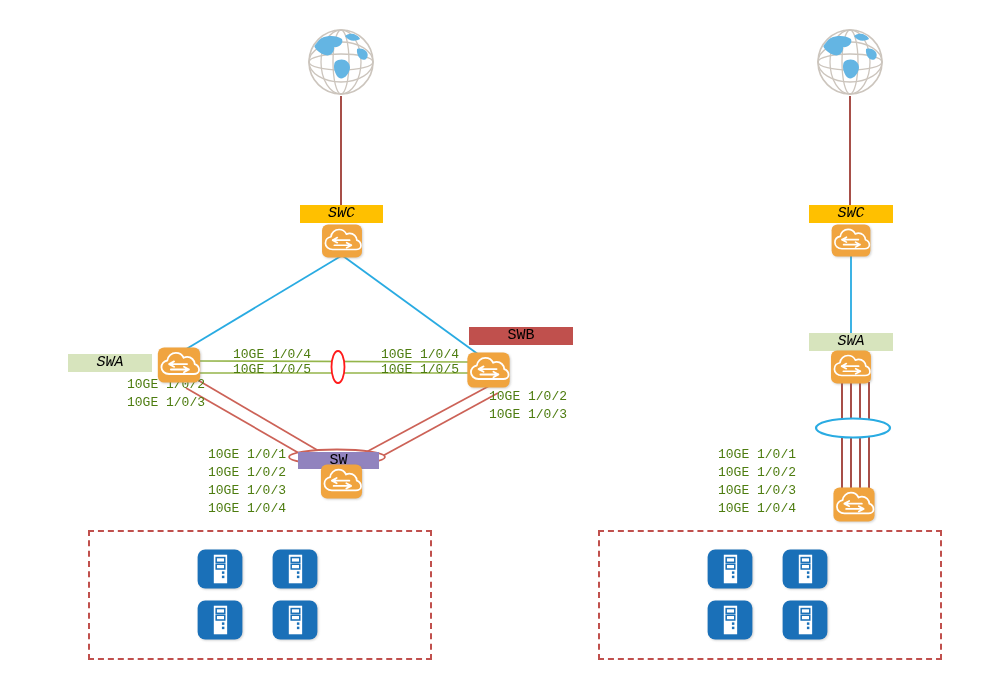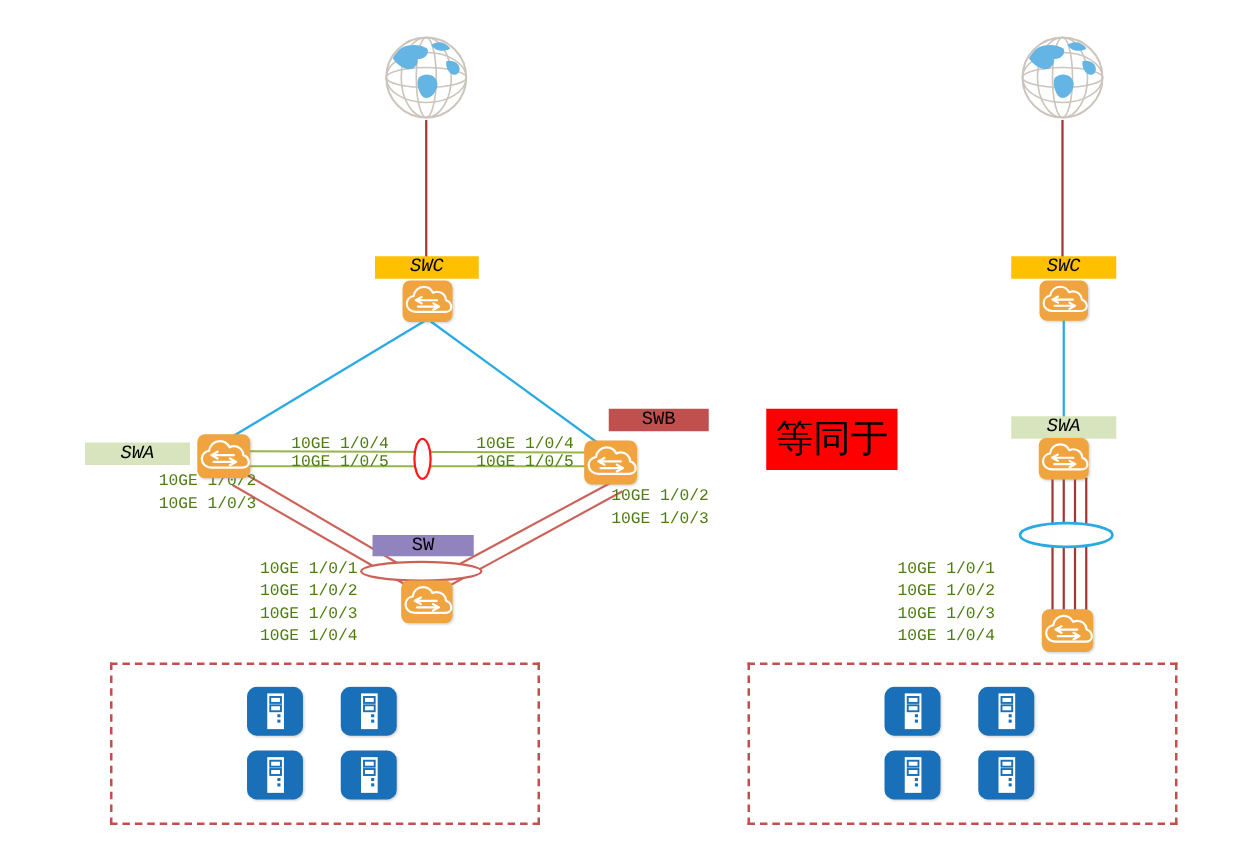--- a/index.html
+++ b/index.html
@@ -104,26 +104,26 @@
   <div class="bar swc" style="left:300px;top:205px;width:83px;height:18px">SWC</div>
   <svg class="icon" style="left:320px;top:224px" width="44" height="34">
       <use href="#sym-switch"></use>
     </svg>
 
   <div class="bar swa" style="left:68px;top:354px;width:84px;height:18px">SWA</div>
   <svg class="icon" style="left:156px;top:347px" width="46" height="36">
       <use href="#sym-switch"></use>
     </svg>
 
-  <div class="bar swb" style="left:487px;top:327px;width:80px;height:18px">SWB</div>
+  <div class="bar swb" style="left:469px;top:327px;width:104px;height:18px">SWB</div>
   <svg class="icon" style="left:466px;top:352px" width="45" height="36">
       <use href="#sym-switch"></use>
     </svg>
 
-  <div class="bar sw" style="left:298px;top:428px;width:81px;height:17px;line-height:17px">SW</div>
+  <div class="bar sw" style="left:298px;top:452px;width:81px;height:17px;line-height:17px">SW</div>
   <svg class="icon" style="left:319px;top:464px" width="45" height="35">
       <use href="#sym-switch"></use>
     </svg>
 
   <div class="plabel" style="left:233px;top:348px">10GE 1/0/4</div>
   <div class="plabel" style="left:233px;top:363px">10GE 1/0/5</div>
   <div class="plabel" style="left:381px;top:348px">10GE 1/0/4</div>
   <div class="plabel" style="left:381px;top:363px">10GE 1/0/5</div>
 
   <div class="plabel" style="left:127px;top:378px">10GE 1/0/2</div>
@@ -144,21 +144,20 @@
   <svg class="icon" style="left:272px;top:549px" width="46" height="40">
       <use href="#sym-server"></use>
     </svg>
   <svg class="icon" style="left:197px;top:600px" width="46" height="40">
       <use href="#sym-server"></use>
     </svg>
   <svg class="icon" style="left:272px;top:600px" width="46" height="40">
       <use href="#sym-server"></use>
     </svg>
 
-  <div class="equiv" style="left:613px;top:327px;width:105px;height:49px">等同于</div>
 
   <svg class="globe" style="left:814px;top:24px" width="72" height="78">
       <use href="#sym-globe"></use>
     </svg>
 
   <div class="bar swc" style="left:809px;top:205px;width:84px;height:18px">SWC</div>
   <svg class="icon" style="left:829px;top:224px" width="44" height="33">
       <use href="#sym-switch"></use>
     </svg>
 

